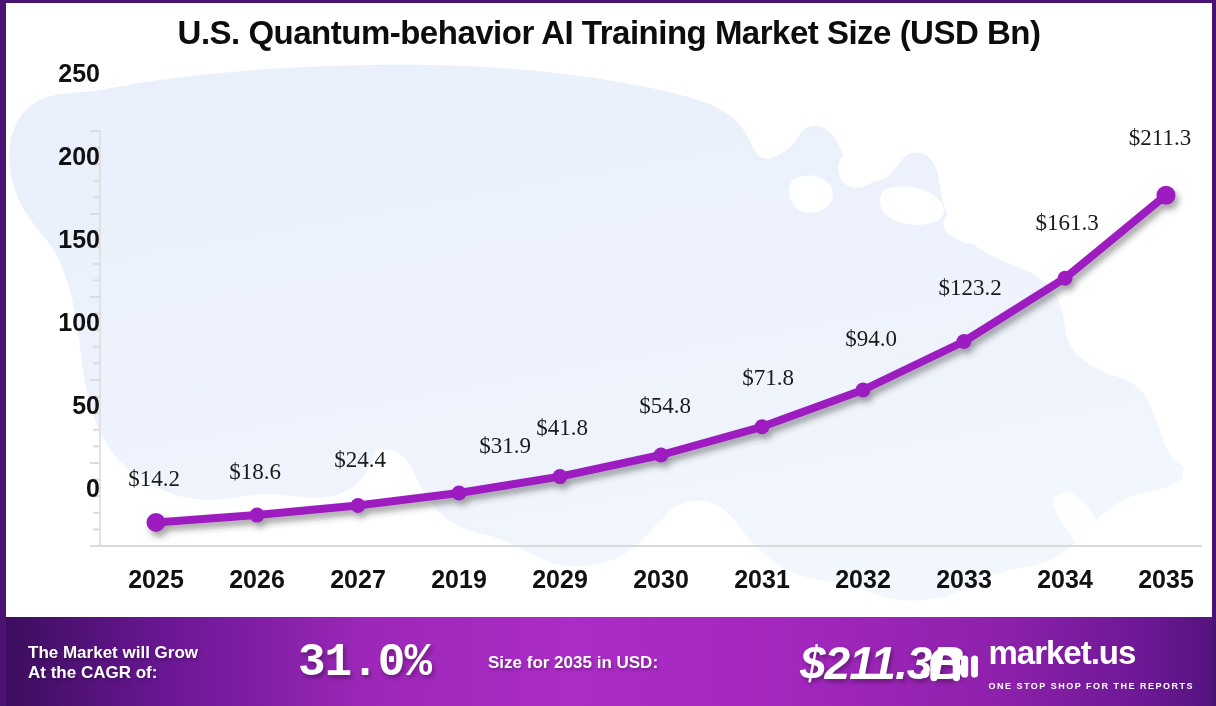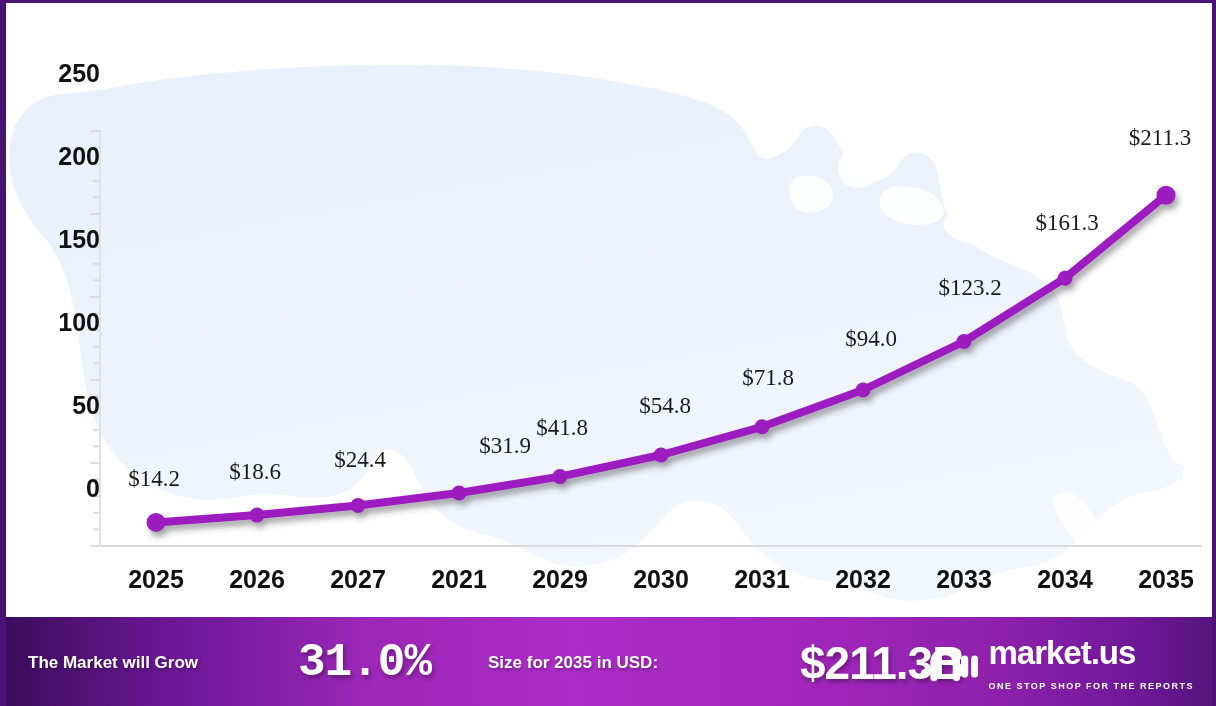--- a/index.html
+++ b/index.html
@@ -152,21 +152,21 @@
     font-family: "Liberation Sans", sans-serif;
     font-weight: bold;
     font-size: 46px;
     letter-spacing: -1px;
     text-shadow: 2px 3px 4px rgba(0,0,0,0.32);
     white-space: nowrap;
   }
   #cagr-caption   { margin-left: 28px; width: 262px; }
   #cagr-value     { margin-left: 8px;  width: 180px; font-family: Liberation Mono, monospace; }
   #forecast-caption { margin-left: 10px; width: 300px; }
-  #forecast-value { margin-left: 12px;  width: 200px; }
+  #forecast-value { margin-left: 12px;  width: 200px; font-style: italic; }
 
   
   #logo-block {
     position: absolute;
     right: 22px;
     top: 50%;
     transform: translateY(-50%);
     display: flex;
     align-items: center;
     gap: 10px;
@@ -188,20 +188,23 @@
     font-size: 9px;
     letter-spacing: 1.5px;
     margin-top: 12px;
   }
 </style>
 </head>
 <body>
 
 <div id="root">
 
+  <div id="title-bar">
+    <div id="chart-title">U.S. Quantum-behavior AI Training Market Size (USD Bn)</div>
+  </div>
 
   <div id="plot-wrap">
 
     <svg id="map-layer" viewBox="0 0 1206 548" preserveAspectRatio="none">
       <defs>
         <linearGradient id="mapgrad" x1="0" y1="0" x2="0.4" y2="1">
           <stop offset="0%" stop-color="#e9f0fb"></stop>
           <stop offset="60%" stop-color="#edf2fc"></stop>
           <stop offset="100%" stop-color="#f2f6fd"></stop>
         </linearGradient>
@@ -350,21 +353,21 @@
     <div class="ytick-label" style="top:261px">100</div>
     <div class="ytick-label" style="top:178px">150</div>
     <div class="ytick-label" style="top:95px">200</div>
     <div class="ytick-label" style="top:12px">250</div>
   </div>
 
   <div id="xaxis-labels">
       <div class="xtick-label" style="left: 150px; top: 4px;">2025</div>
       <div class="xtick-label" style="left: 251px; top: 4px;">2026</div>
       <div class="xtick-label" style="left: 352px; top: 4px;">2027</div>
-      <div class="xtick-label" style="left: 453px; top: 4px;">2021</div>
+      <div class="xtick-label" style="left: 453px; top: 4px;">2019</div>
       <div class="xtick-label" style="left: 554px; top: 4px;">2029</div>
       <div class="xtick-label" style="left: 655px; top: 4px;">2030</div>
       <div class="xtick-label" style="left: 756px; top: 4px;">2031</div>
       <div class="xtick-label" style="left: 857px; top: 4px;">2032</div>
       <div class="xtick-label" style="left: 958px; top: 4px;">2033</div>
       <div class="xtick-label" style="left: 1059px; top: 4px;">2034</div>
       <div class="xtick-label" style="left: 1160px; top: 4px;">2035</div>
     </div>
 
   <div id="point-labels" style="position:absolute;left:0;top:58px;width:1206px;height:548px;z-index:6;">
@@ -379,20 +382,21 @@
       <div class="pt-label" style="left: 964px; top: 240.488px;">$123.2</div>
       <div class="pt-label" style="left: 1061px; top: 175.242px;">$161.3</div>
       <div class="pt-label" style="left: 1154px; top: 90.242px;">$211.3</div>
     </div>
 
   <div id="banner">
 
     <div class="banner-cell" id="cagr-caption-cell">
       <div class="banner-caption" id="cagr-caption">
         <div>The Market will Grow</div>
+        <div>At the CAGR of:</div>
       </div>
     </div>
 
     <div class="banner-cell">
       <div class="banner-value" id="cagr-value">31.0%</div>
     </div>
 
     <div class="banner-cell">
       <div class="banner-caption" id="forecast-caption">
         <div>Size for 2035 in USD:</div>

